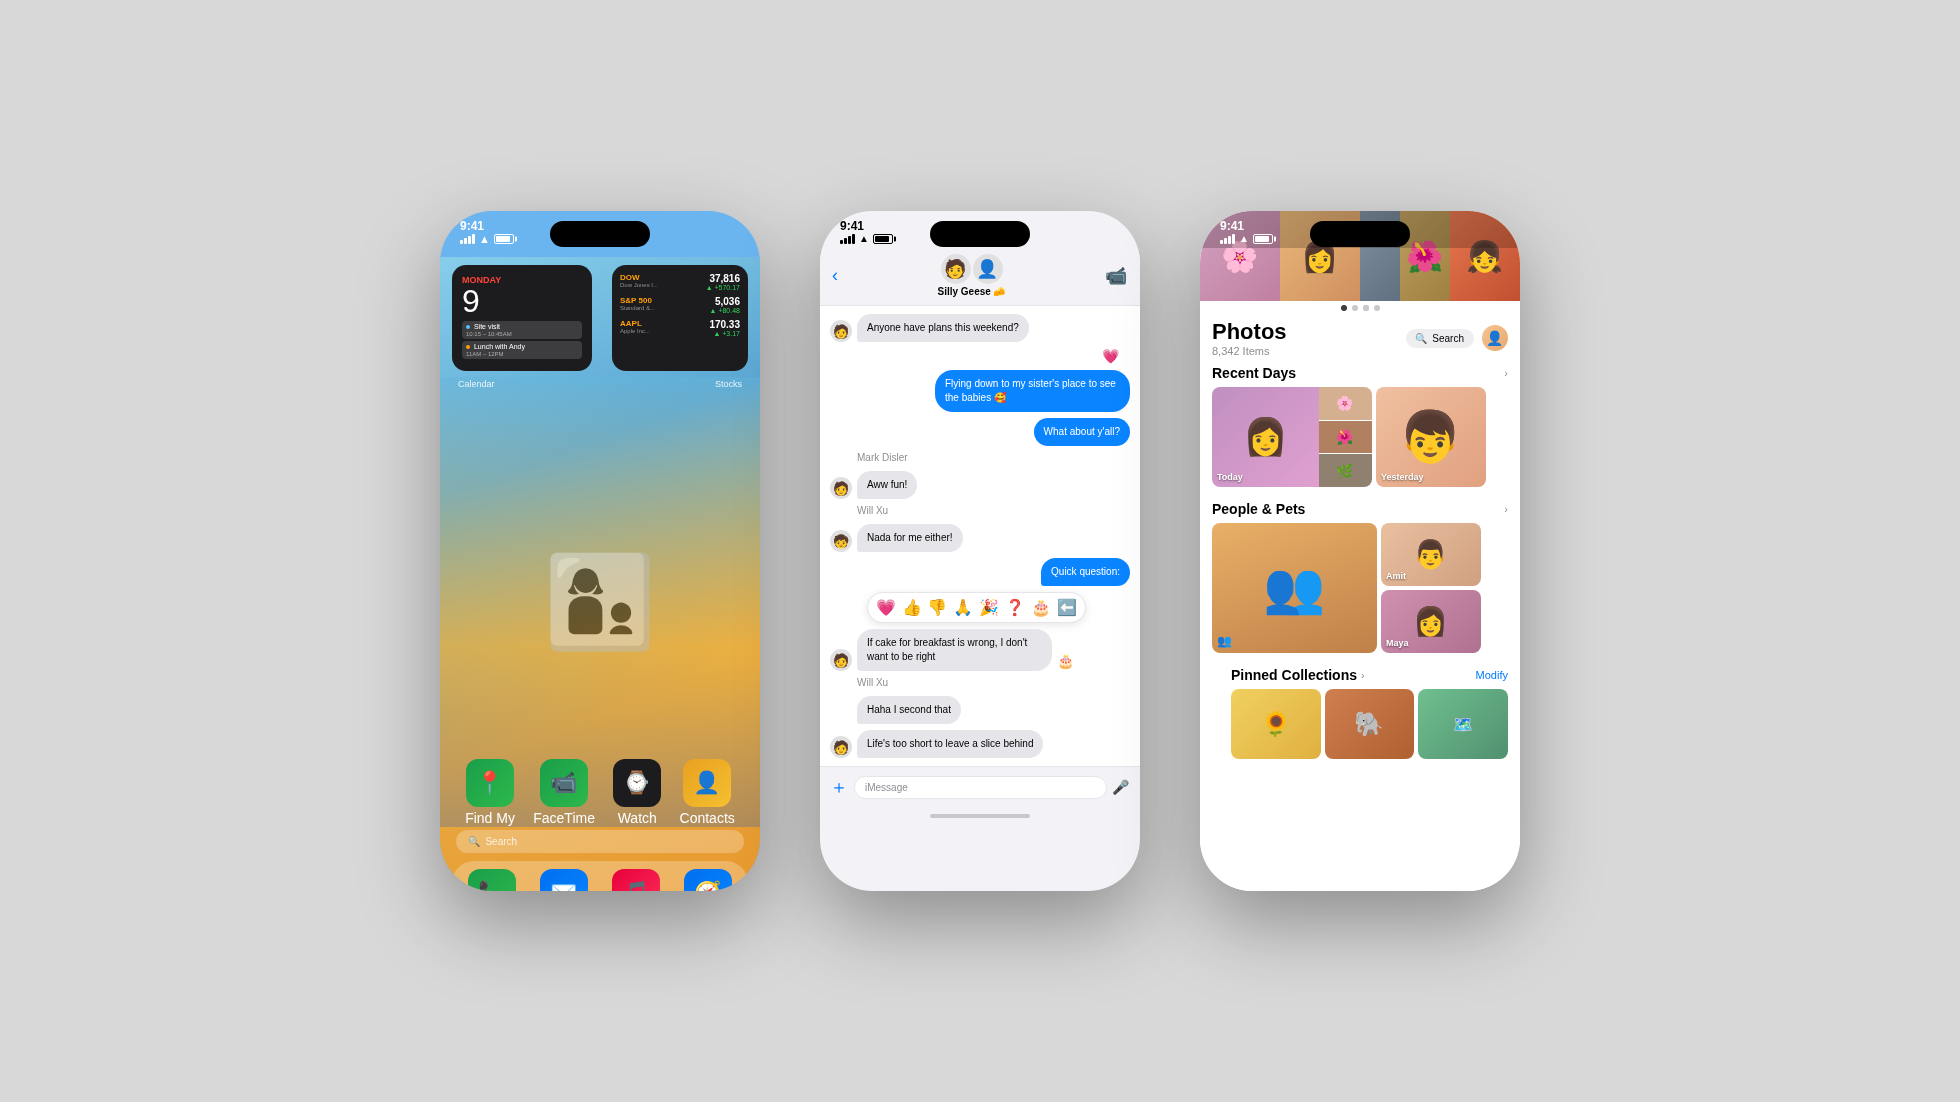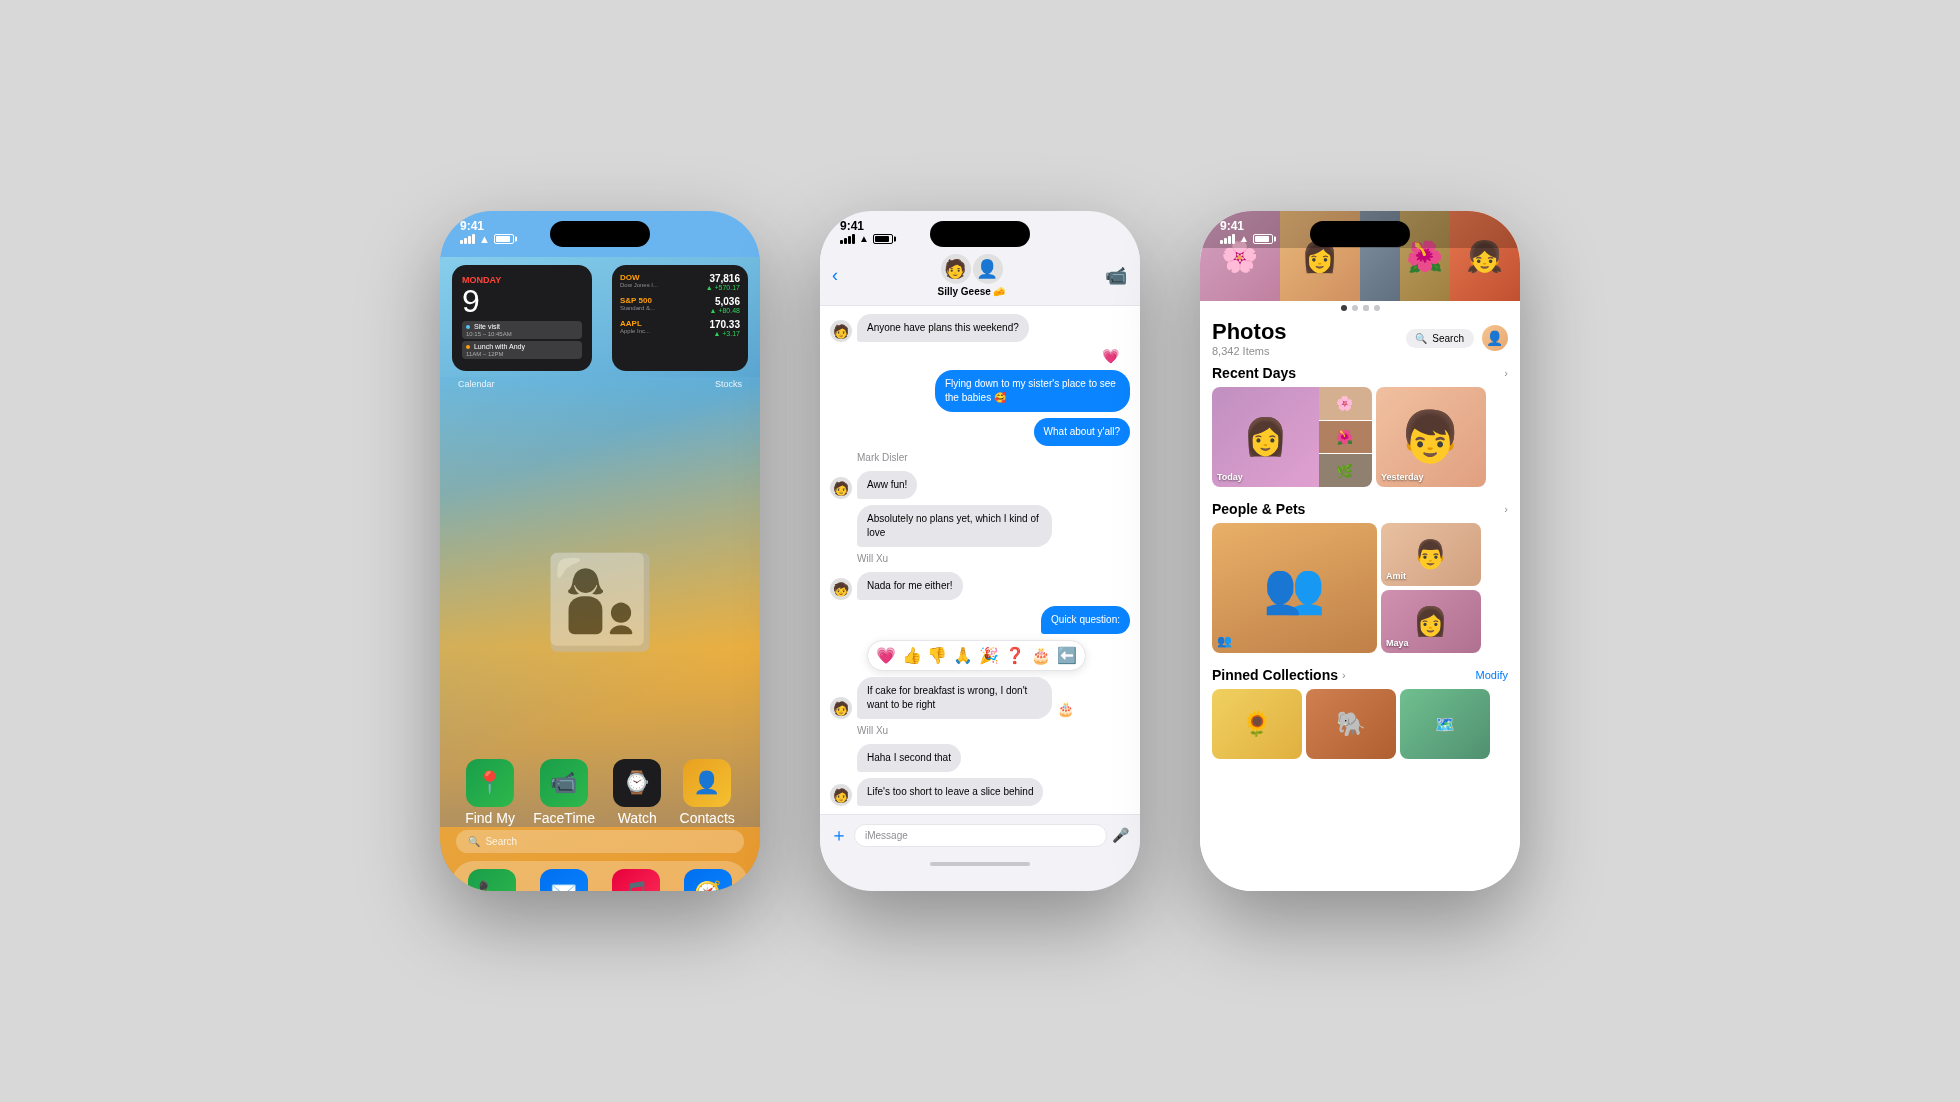--- a/index.html
+++ b/index.html
@@ -592,24 +592,20 @@
     <div class="msg-row sent">
       <div class="msg-bubble sent">What about y'all?</div>
     </div>
 
     <div class="msg-sender">Mark Disler</div>
 
     <div class="msg-row">
       <div class="msg-avatar">🧑</div>
       <div class="msg-bubble received">Aww fun!</div>
     </div>
-    <div class="msg-row">
-      <div style="width:22px; flex-shrink:0;"></div>
-      <div class="msg-bubble received">Absolutely no plans yet, which I kind of love</div>
-    </div>
 
     <div class="msg-sender">Will Xu</div>
 
     <div class="msg-row">
       <div class="msg-avatar">🧒</div>
       <div class="msg-bubble received">Nada for me either!</div>
     </div>
 
     <div class="msg-row sent">
       <div class="msg-bubble sent" style="border-bottom-right-radius:16px; border-bottom-left-radius: 4px;">Quick question:</div>
@@ -760,21 +756,21 @@
             <div class="people-thumb-label">Amit</div>
           </div>
           <div style="position:relative; width:100px; height:63px; border-radius:8px; overflow:hidden; flex-shrink:0; background:linear-gradient(135deg, #d090b0, #b07090);">
             <div style="display:flex; align-items:center; justify-content:center; height:100%; font-size:28px;">👩</div>
             <div class="people-thumb-label">Maya</div>
           </div>
         </div>
       </div>
     </div>
 
-    <div style="padding: 0 12px;">
+    <div style="padding: 0 12px; margin-left: 19px;">
       <div class="section-header">
         <div style="display:flex; align-items:center; gap:4px;">
           <span class="section-title">Pinned Collections</span>
           <span class="section-arrow">›</span>
         </div>
         <span class="section-more">Modify</span>
       </div>
       <div class="pinned-row">
         <div style="width:90px; height:70px; border-radius:8px; background:linear-gradient(135deg, #f0d060, #e0b040); display:flex; align-items:center; justify-content:center; font-size:24px;">🌻</div>
         <div style="width:90px; height:70px; border-radius:8px; background:linear-gradient(135deg, #d08050, #b06030); display:flex; align-items:center; justify-content:center; font-size:24px;">🐘</div>

